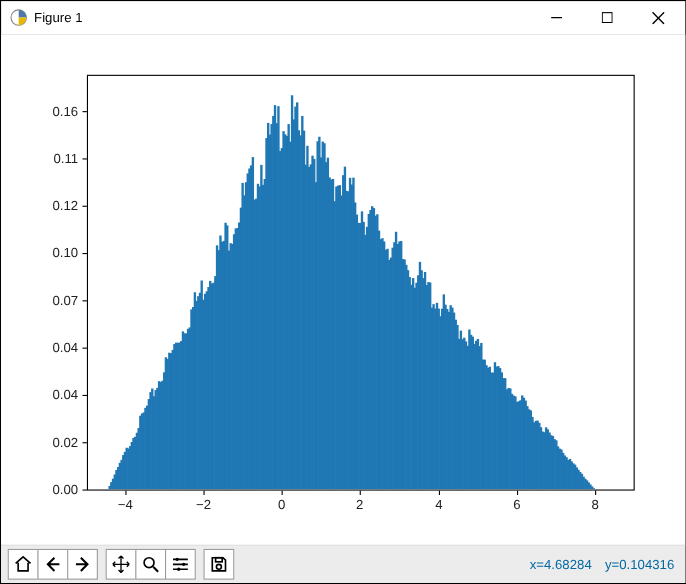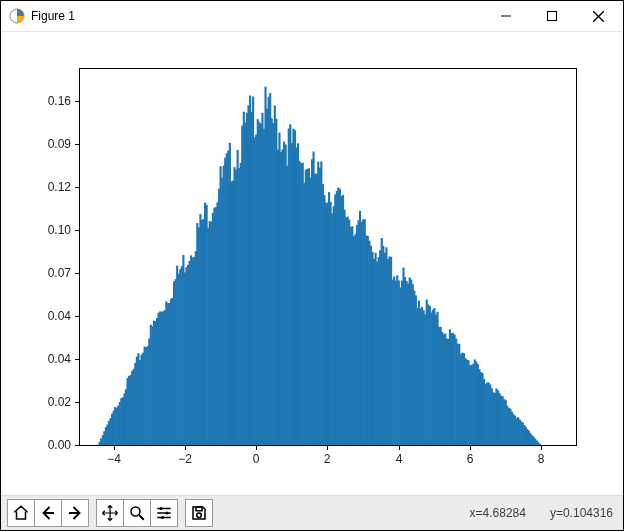--- a/index.html
+++ b/index.html
@@ -15,21 +15,21 @@
   .plot svg{display:block}
   .ytick{position:absolute;right:552px;font-size:12px;color:#222;transform:translateY(-50%);white-space:nowrap}
   .ytick-mark{position:absolute;left:74px;width:4px;height:1px;background:#000}
   .xtick{position:absolute;top:420px;font-size:12px;color:#222;transform:translateX(-50%)}
   .xtick-mark{position:absolute;top:414px;width:1px;height:4px;background:#000}
   .statusbar{height:34px;background:#ececec;border-top:1px solid #dcdcdc;display:flex;align-items:center;padding:0 10px 0 6px}
   .toolbar{display:flex;align-items:center;gap:0}
   .tb-btn{width:28px;height:28px;border:1px solid #9a9a9a;background:#fff;display:inline-flex;align-items:center;justify-content:center;box-sizing:border-box;margin-left:-1px}
   .tb-btn:first-child{margin-left:0}
   .tb-sep{width:8px}
-  .status-text{margin-left:auto;font-size:12px;color:#404040;display:flex;gap:24px}
+  .status-text{margin-left:auto;font-size:12px;color:#0369a1;display:flex;gap:12px}
 </style>
 </head>
 <body>
 
 <div class="window">
 
   <div class="titlebar">
     <span class="app-icon">
       <svg width="16" height="16" viewBox="0 0 16 16">
         <circle cx="8" cy="8" r="7" fill="none" stroke="#888" stroke-width="1"></circle>
@@ -66,21 +66,21 @@
     <div class="ytick" style="top:327px">0.04</div>
     <div class="ytick-mark" style="top:327px"></div>
     <div class="ytick" style="top:284px">0.04</div>
     <div class="ytick-mark" style="top:284px"></div>
     <div class="ytick" style="top:241px">0.07</div>
     <div class="ytick-mark" style="top:241px"></div>
     <div class="ytick" style="top:198px">0.10</div>
     <div class="ytick-mark" style="top:198px"></div>
     <div class="ytick" style="top:155px">0.12</div>
     <div class="ytick-mark" style="top:155px"></div>
-    <div class="ytick" style="top:112px">0.09</div>
+    <div class="ytick" style="top:112px">0.11</div>
     <div class="ytick-mark" style="top:112px"></div>
     <div class="ytick" style="top:69px">0.16</div>
     <div class="ytick-mark" style="top:69px"></div>
 
     <div class="xtick" style="left:113px">−4</div>
     <div class="xtick-mark" style="left:113px"></div>
     <div class="xtick" style="left:184px">−2</div>
     <div class="xtick-mark" style="left:184px"></div>
     <div class="xtick" style="left:255px">0</div>
     <div class="xtick-mark" style="left:255px"></div>

